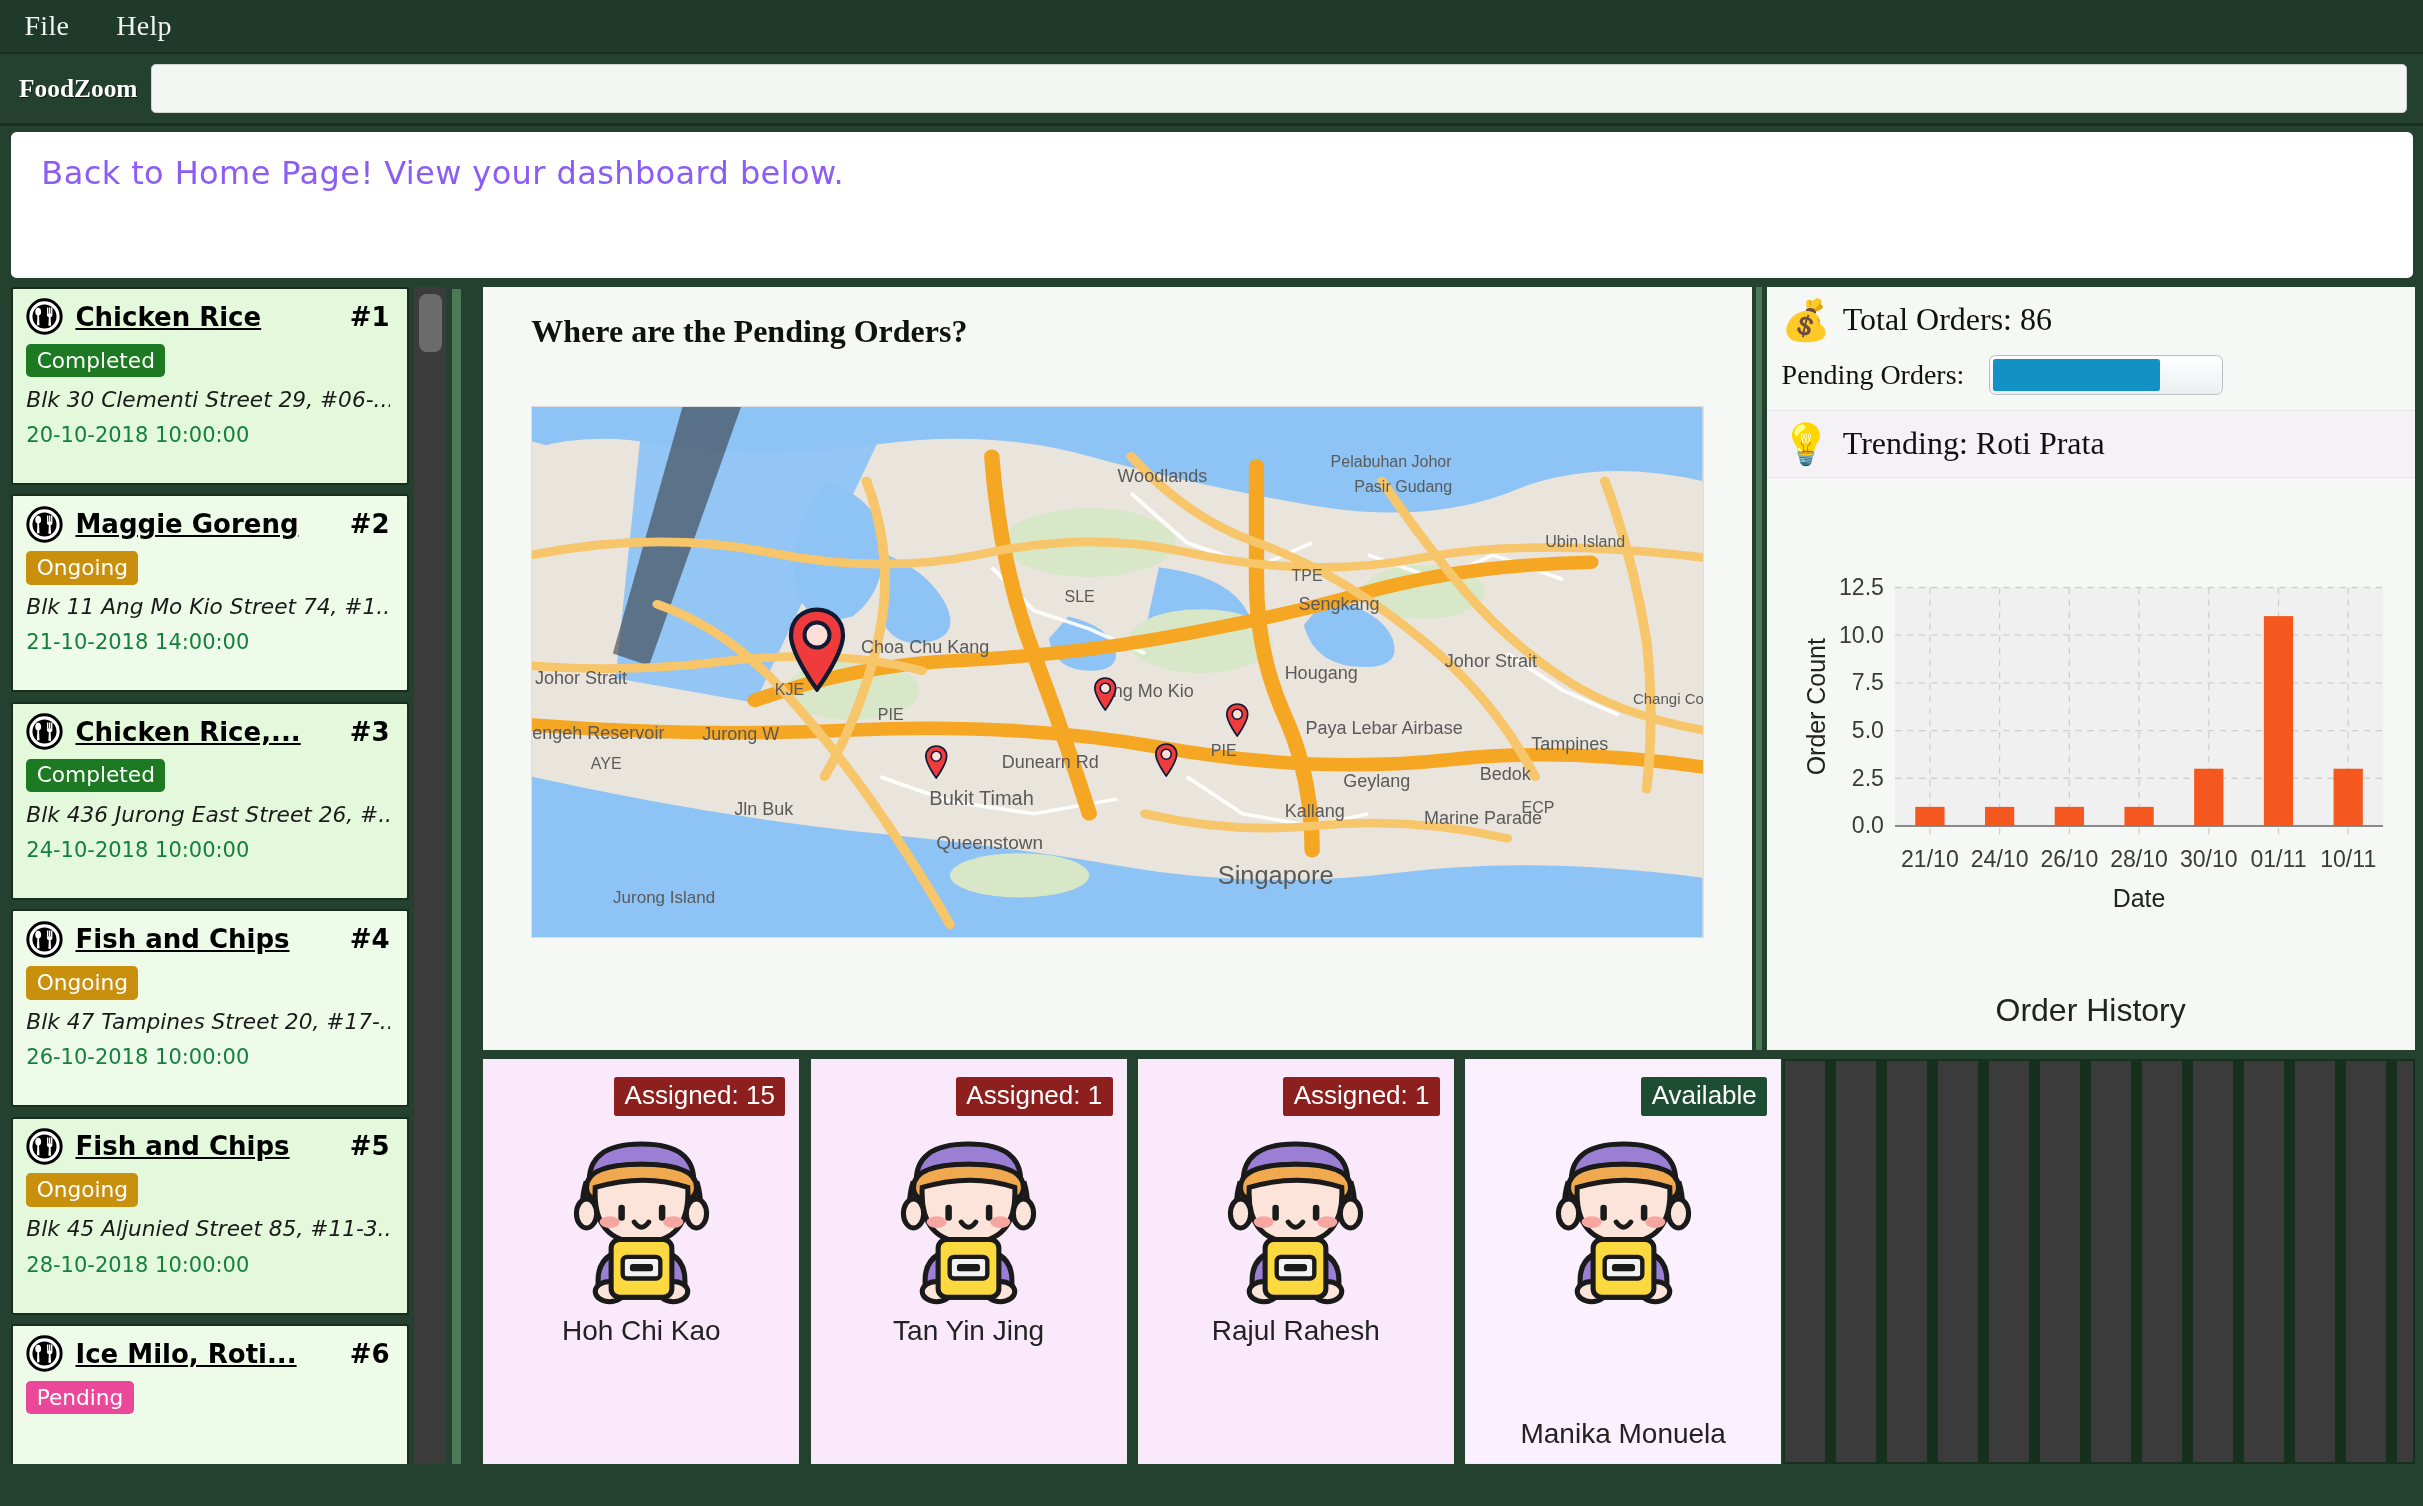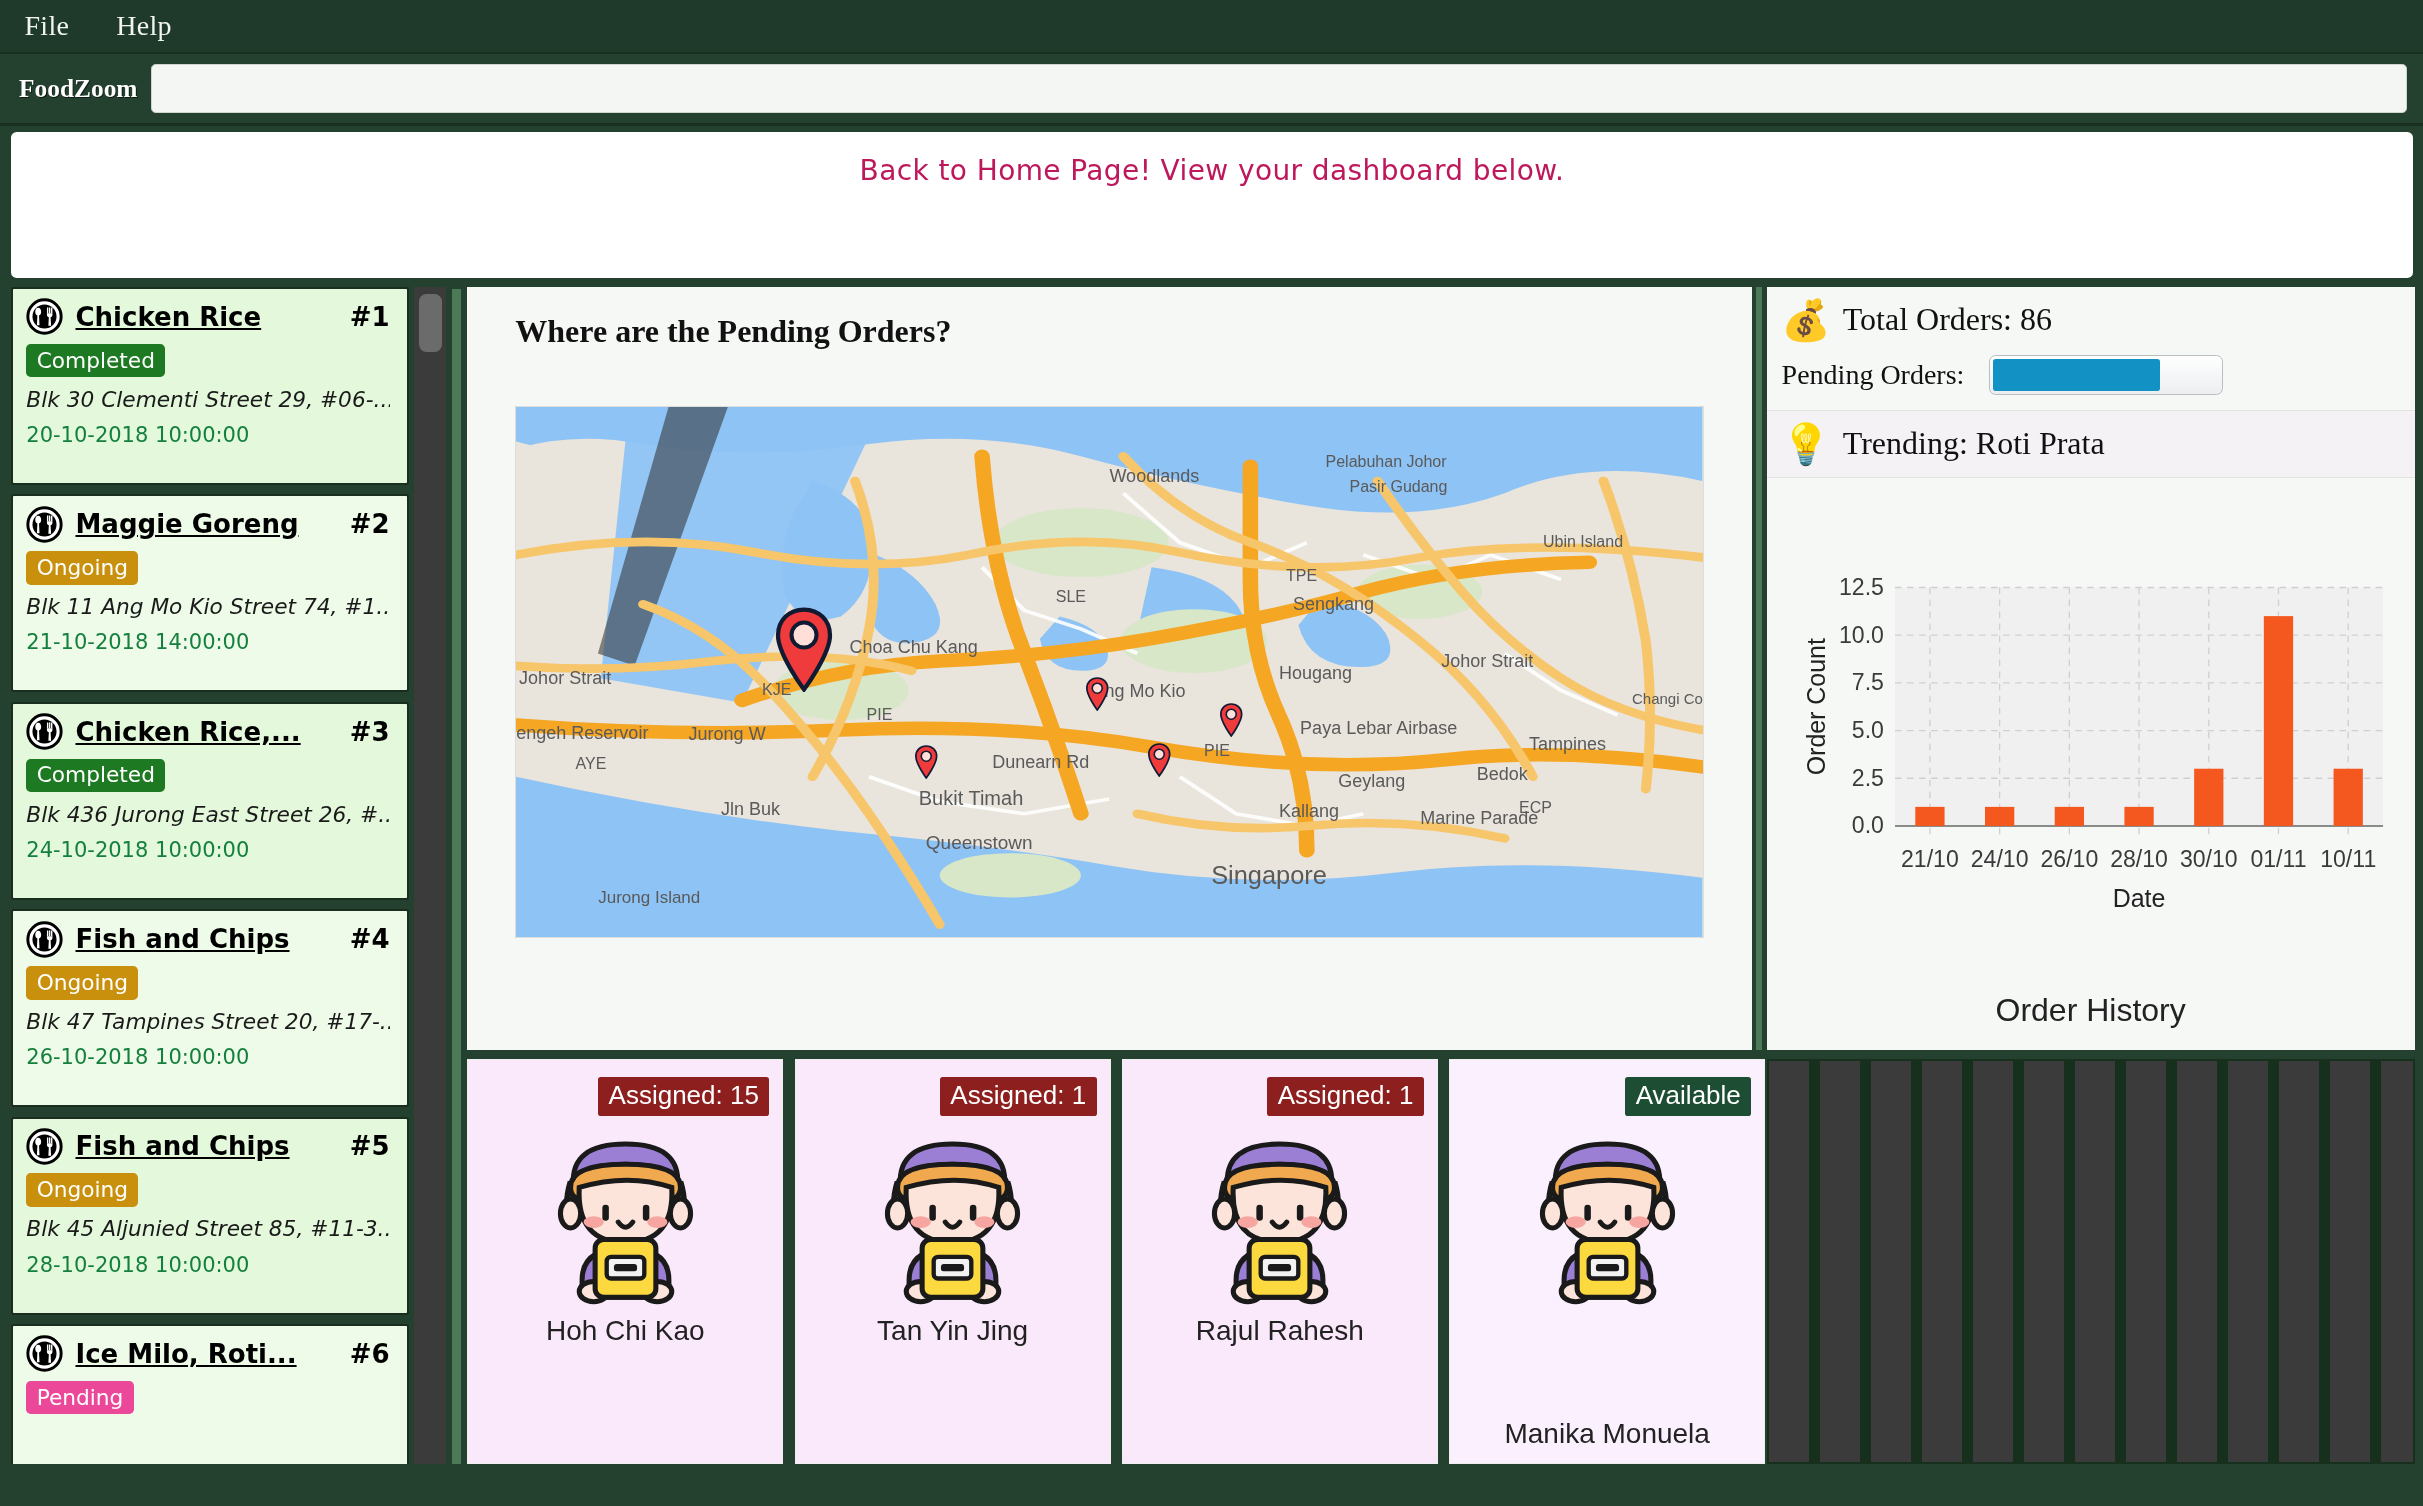--- a/index.html
+++ b/index.html
@@ -59,32 +59,31 @@
     border-top: 3.8px solid #18301f;
   }
   .banner {
     background: #ffffff;
     border-radius: 5.6px;
     height: 146px;
     padding: 22.6px 30px;
   }
   .banner-text {
     font-family: "DejaVu Sans", sans-serif;
-    font-size: 28px;
-    color: #be185d;
+    font-size: 32px;
+    color: #8b5cf6;
     letter-spacing: 0.4px;
-    text-align: center;
   }
 
   
   .main {
     display: flex;
     height: 1177px;
     padding: 0 0 0 11.3px;
-    gap: 0;
+    gap: 16px;
   }
 
   
   .sidebar-col {
     width: 456px;
     display: flex;
     flex-shrink: 0;
   }
   .order-list {
     flex: 1;

